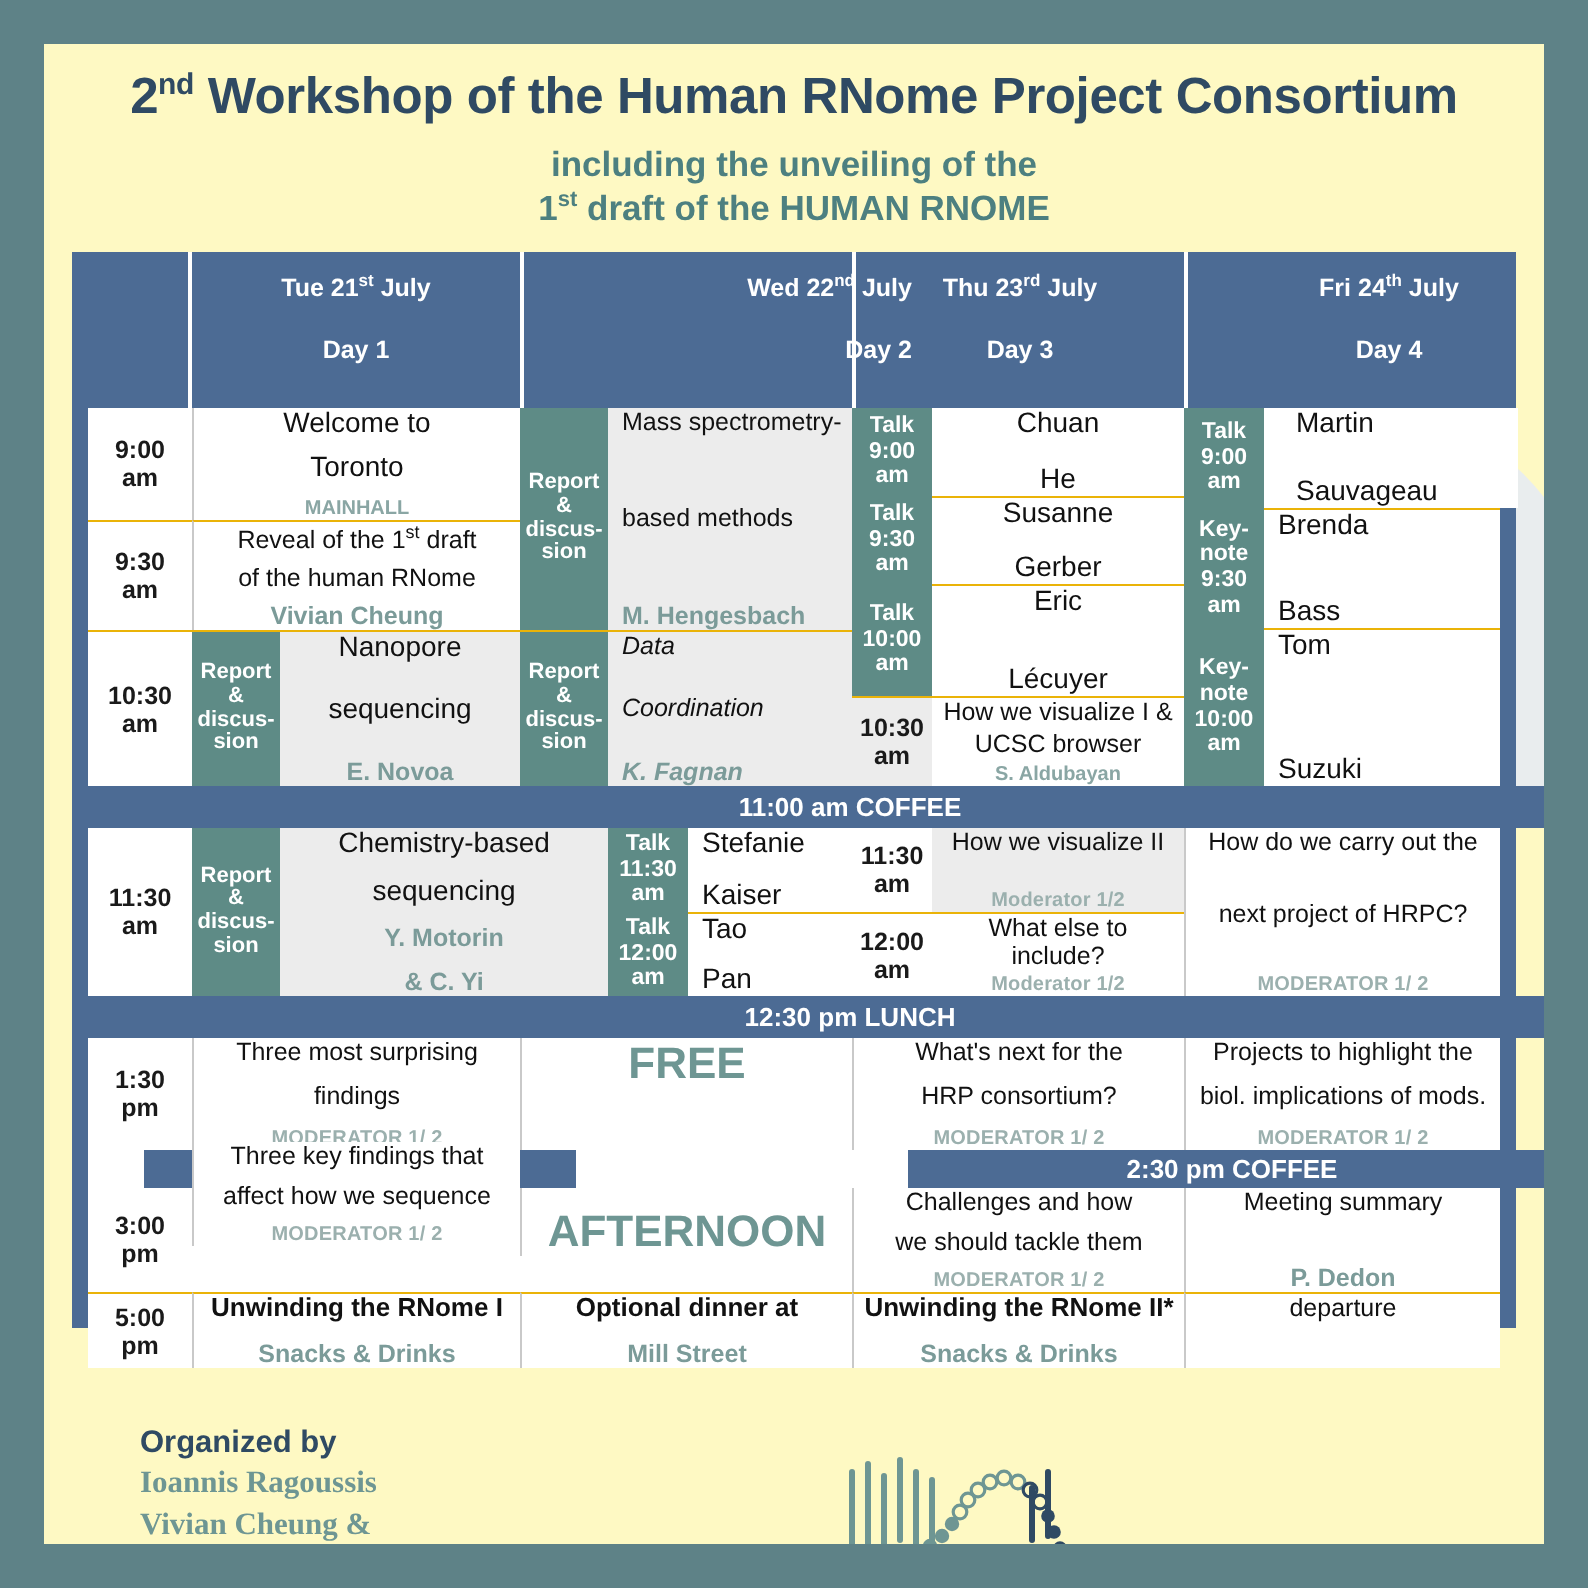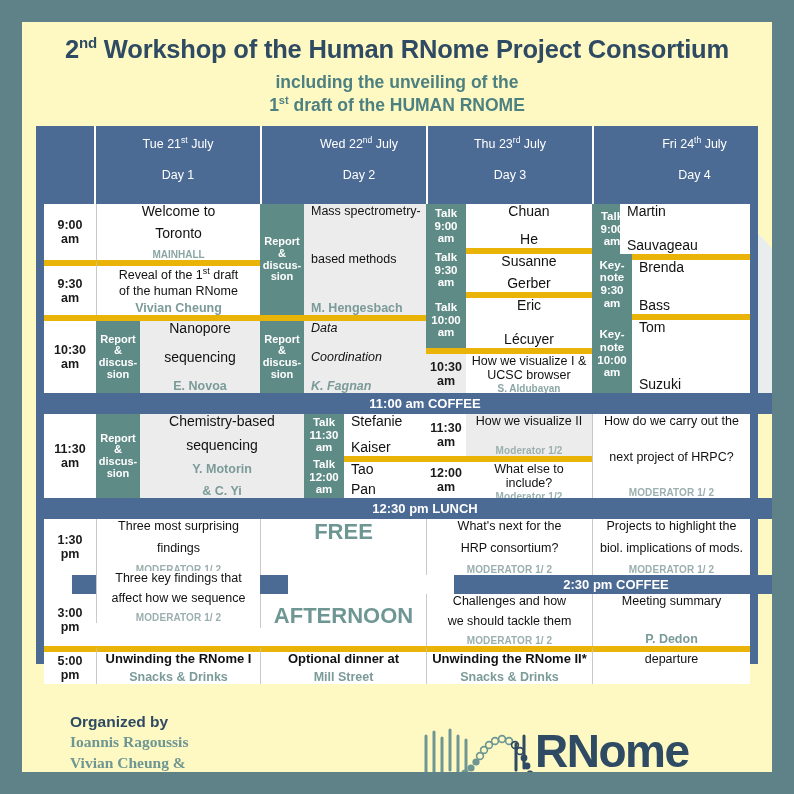--- a/index.html
+++ b/index.html
@@ -34,21 +34,21 @@
   }
   .sub2 sup{font-size:11px;vertical-align:super;}
   
   .tbl{
     position:absolute;left:14px;top:104px;width:722px;height:538px;
     background:#4c6b94;
   }
   .cell{position:absolute;box-sizing:border-box;}
   
   .dayhdr{
-    color:#ffffff;text-align:center;font-size:12.5px;font-weight:normal;
+    color:#ffffff;text-align:center;font-size:12.5px;font-weight:bold;
     border-left:2px solid #ffffff;
     display:flex;flex-direction:column;justify-content:flex-start;align-items:center;
     padding-top:9px;
   }
   .dayhdr .d2{margin-top:17px;}
   .dayhdr sup{font-size:8.5px;vertical-align:super;}
   
   .block{position:absolute;background:#ffffff;}
   .bar{
     position:absolute;background:#4c6b94;color:#ffffff;
@@ -81,21 +81,21 @@
   .sess.left{align-items:flex-start;text-align:left;padding-left:7px;}
   .t1{font-size:14px;color:#111111;}
   .t1s{font-size:12.5px;color:#111111;}
   .t1b{font-size:13px;color:#111111;font-weight:bold;}
   .spk{font-size:12.5px;color:#7b9b99;font-weight:bold;}
   .spk-s{font-size:10px;color:#8aa6a4;font-weight:bold;}
   .mod{font-size:10px;color:#9bb0ae;font-weight:bold;letter-spacing:0.1px;}
   .free{
     font-size:22px;font-weight:bold;color:#6e9693;text-align:center;line-height:1.15;
   }
-  .hl{border-top:6px solid #eab308;}
+  .hl{border-top:1px solid #eab308;}
   .vl{border-left:1px solid #c9c9c9;}
   sup.sm{font-size:9px;vertical-align:super;}
   
   .org{
     position:absolute;left:48px;top:690px;
     font-size:15.5px;font-weight:bold;line-height:1.32;
   }
   .org .l0{color:#2f4a63;}
   .org .l1{color:#6e9693;font-family:Liberation Serif, serif;}
   .logo{position:absolute;left:398px;top:700px;width:310px;height:74px;}
@@ -131,21 +131,21 @@
   <div class="sub2">
     <span>1</span><sup>st</sup><span> draft of the HUMAN RNOME</span>
   </div>
 
   <div class="tbl">
 
     <div class="cell dayhdr" style="left:58px;top:0;width:166px;height:78px;">
       <div><span>Tue 21</span><sup>st</sup><span> July</span></div>
       <div class="d2">Day 1</div>
     </div>
-    <div class="cell dayhdr" style="left:224px;top:0;width:196px;height:78px;">
+    <div class="cell dayhdr" style="left:224px;top:0;width:196px;height:78px;align-items:flex-end;">
       <div><span>Wed 22</span><sup>nd</sup><span> July</span></div>
       <div class="d2">Day 2</div>
     </div>
     <div class="cell dayhdr" style="left:390px;top:0;width:166px;height:78px;">
       <div><span>Thu 23</span><sup>rd</sup><span> July</span></div>
       <div class="d2">Day 3</div>
     </div>
     <div class="cell dayhdr" style="left:556px;top:0;width:166px;height:78px;padding-left:37px;">
       <div><span>Fri 24</span><sup>th</sup><span> July</span></div>
       <div class="d2">Day 4</div>
@@ -246,21 +246,21 @@
       <div class="t1s">How we visualize I &amp;</div>
       <div class="t1s">UCSC browser</div>
       <div class="spk-s">S. Aldubayan</div>
     </div>
 
     <div class="cell talk" style="left:556px;top:78px;width:40px;height:50px;">
       <span>Talk</span>
         <span>9:00</span>
         <span>am</span>
     </div>
-    <div class="cell sess left" style="left:584px;top:78px;width:118px;height:50px;">
+    <div class="cell sess left" style="left:605px;top:78px;width:118px;height:50px;">
       <div class="t1">Martin</div>
       <div class="t1">Sauvageau</div>
     </div>
     <div class="cell talk" style="left:556px;top:128px;width:40px;height:60px;">
       <span>Key-</span>
         <span>note</span>
         <span>9:30</span>
         <span>am</span>
     </div>
     <div class="cell sess left hl" style="left:596px;top:128px;width:118px;height:60px;">
@@ -465,15 +465,14 @@
         <circle cx="104" cy="36" r="3.4"></circle>
           <circle cx="107" cy="44" r="3.4"></circle>
         <circle cx="110" cy="52" r="3.4"></circle>
           <circle cx="117" cy="57" r="3.4"></circle>
         <circle cx="125" cy="59" r="3.4"></circle>
           <circle cx="133" cy="60" r="3.4"></circle>
         <circle cx="141" cy="58" r="3.4"></circle>
       </g>
     </svg>
   </div>
-  <div class="logotxt">RNome</div>
 
 </div>
 
 </body></html>

